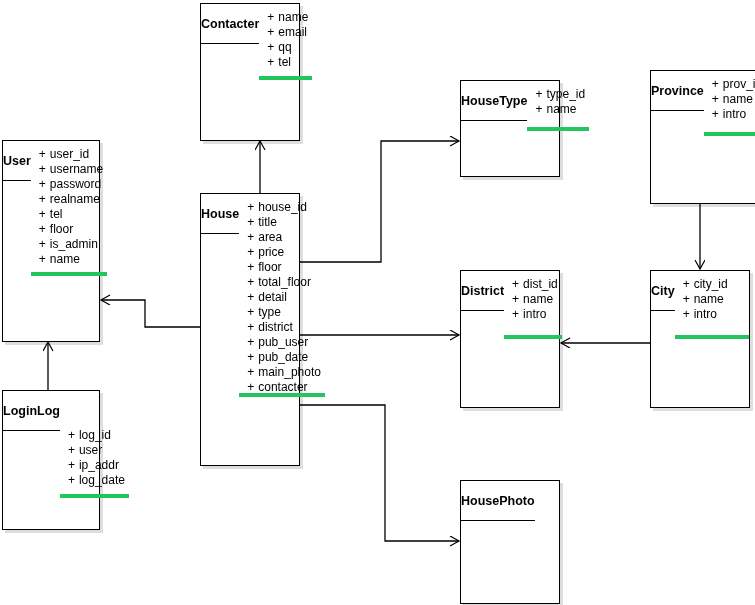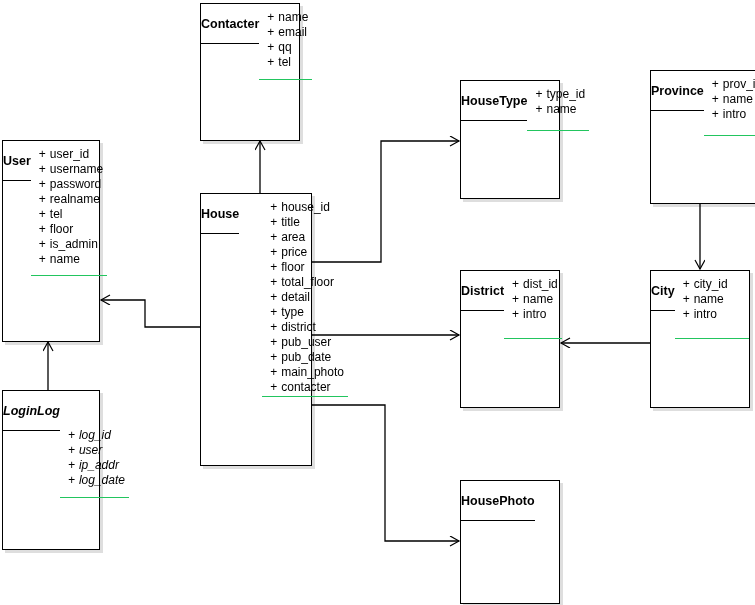--- a/index.html
+++ b/index.html
@@ -32,21 +32,21 @@
     font-weight: bold;
     font-size: 12.5px;
     color: #000000;
     display: flex;
     align-items: center;
     justify-content: center;
     flex: 0 0 auto;
   }
   .uml-attrs {
     box-sizing: border-box;
-    border-bottom: 1px solid #22c55e;
+    border-bottom: 4px solid #22c55e;
     padding: 6px 4px 6px 8px;
     flex: 1 1 auto;
   }
   .uml-methods {
     box-sizing: border-box;
     flex: 0 0 auto;
   }
   .attr-row {
     font-size: 12px;
     line-height: 15px;
@@ -108,50 +108,50 @@
           <div class="attr-row"><span class="attr-vis">+</span><span>username</span></div>
           <div class="attr-row"><span class="attr-vis">+</span><span>password</span></div>
           <div class="attr-row"><span class="attr-vis">+</span><span>realname</span></div>
           <div class="attr-row"><span class="attr-vis">+</span><span>tel</span></div>
           <div class="attr-row"><span class="attr-vis">+</span><span>floor</span></div>
           <div class="attr-row"><span class="attr-vis">+</span><span>is_admin</span></div>
           <div class="attr-row"><span class="attr-vis">+</span><span>name</span></div>
         </div>
         <div class="uml-methods"></div>
       </div>
-      <div class="uml-class" style="left: 200px; top: 193px; width: 112px; height: 273px; gap: 8px;">
+      <div class="uml-class" style="left: 200px; top: 193px; width: 100px; height: 273px;">
         <div class="uml-header" style="height: 40px;">House</div>
-        <div class="uml-attrs" style="height: 203px; margin-left: 15px;">
+        <div class="uml-attrs" style="height: 203px;">
           <div class="attr-row"><span class="attr-vis">+</span><span>house_id</span></div>
           <div class="attr-row"><span class="attr-vis">+</span><span>title</span></div>
           <div class="attr-row"><span class="attr-vis">+</span><span>area</span></div>
           <div class="attr-row"><span class="attr-vis">+</span><span>price</span></div>
           <div class="attr-row"><span class="attr-vis">+</span><span>floor</span></div>
           <div class="attr-row"><span class="attr-vis">+</span><span>total_floor</span></div>
           <div class="attr-row"><span class="attr-vis">+</span><span>detail</span></div>
           <div class="attr-row"><span class="attr-vis">+</span><span>type</span></div>
           <div class="attr-row"><span class="attr-vis">+</span><span>district</span></div>
           <div class="attr-row"><span class="attr-vis">+</span><span>pub_user</span></div>
           <div class="attr-row"><span class="attr-vis">+</span><span>pub_date</span></div>
           <div class="attr-row"><span class="attr-vis">+</span><span>main_photo</span></div>
           <div class="attr-row"><span class="attr-vis">+</span><span>contacter</span></div>
         </div>
         <div class="uml-methods"></div>
       </div>
-      <div class="uml-class" style="left: 2px; top: 390px; width: 98px; height: 160px; font-style: italic;">
+      <div class="uml-class" style="left: 2px; top: 390px; width: 98px; height: 140px;">
         <div class="uml-header" style="height: 40px;">LoginLog</div>
         <div class="uml-attrs" style="height: 76px; margin-top: 31px;">
           <div class="attr-row"><span class="attr-vis">+</span><span>log_id</span></div>
           <div class="attr-row"><span class="attr-vis">+</span><span>user</span></div>
           <div class="attr-row"><span class="attr-vis">+</span><span>ip_addr</span></div>
           <div class="attr-row"><span class="attr-vis">+</span><span>log_date</span></div>
         </div>
         <div class="uml-methods"></div>
       </div>
-      <div class="uml-class" style="left: 460px; top: 80px; width: 100px; height: 119px;">
+      <div class="uml-class" style="left: 460px; top: 80px; width: 100px; height: 97px;">
         <div class="uml-header" style="height: 40px;">HouseType</div>
         <div class="uml-attrs" style="height: 50px;">
           <div class="attr-row"><span class="attr-vis">+</span><span>type_id</span></div>
           <div class="attr-row"><span class="attr-vis">+</span><span>name</span></div>
         </div>
         <div class="uml-methods"></div>
       </div>
       <div class="uml-class" style="left: 650px; top: 70px; width: 113px; height: 134px;">
         <div class="uml-header" style="height: 40px;">Province</div>
         <div class="uml-attrs" style="height: 65px;">

